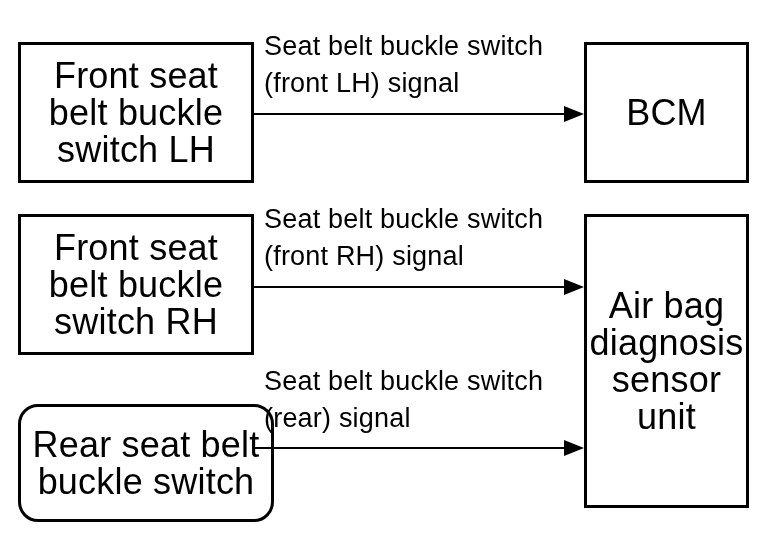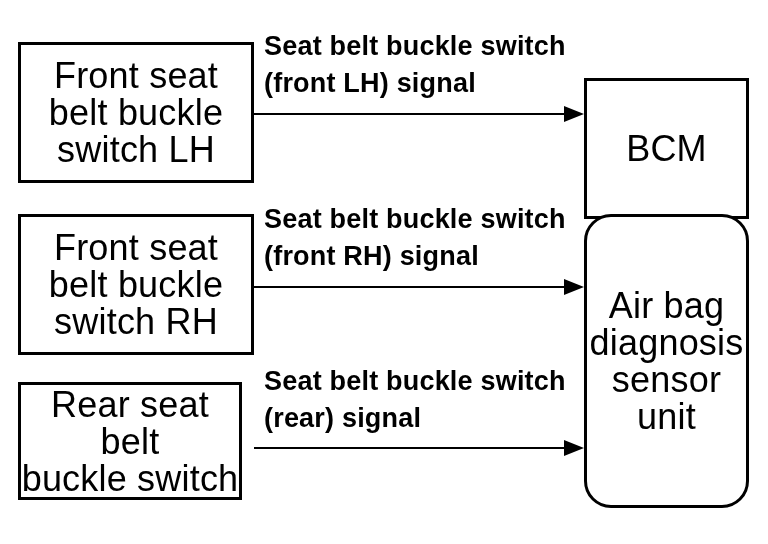--- a/index.html
+++ b/index.html
@@ -23,34 +23,33 @@
     align-items: center;
     justify-content: center;
     text-align: center;
     font-size: 36px;
     line-height: 37px;
     letter-spacing: 0.2px;
     white-space: pre-line;
   }
   .box-front-lh { left: 18px;  top: 42px;  width: 236px; height: 141px; }
   .box-front-rh { left: 18px;  top: 214px; width: 236px; height: 141px; }
-  .box-rear     { left: 18px;  top: 382px; width: 224px; height: 118px; }
-  .box-bcm      { left: 584px; top: 42px;  width: 165px; height: 141px; margin-top: 36px; }
-  .box-airbag   { left: 584px; top: 214px; width: 165px; height: 294px; border-radius: 27px; }
+  .box-rear     { left: 18px;  top: 404px; width: 256px; height: 118px; border-radius: 20px; }
+  .box-bcm      { left: 584px; top: 42px;  width: 165px; height: 141px; }
+  .box-airbag   { left: 584px; top: 214px; width: 165px; height: 294px; }
 
   .signal-label {
     position: absolute;
     left: 264px;
     width: 330px;
     font-size: 27px;
     line-height: 37px;
     letter-spacing: 0.2px;
     white-space: pre-line;
     text-align: left;
-    font-weight: bold;
   }
   .label-1 { top: 28px; }
   .label-2 { top: 201px; }
   .label-3 { top: 363px; }
 
   .arrow-line {
     position: absolute;
     height: 2px;
     background: #000000;
     left: 254px;

